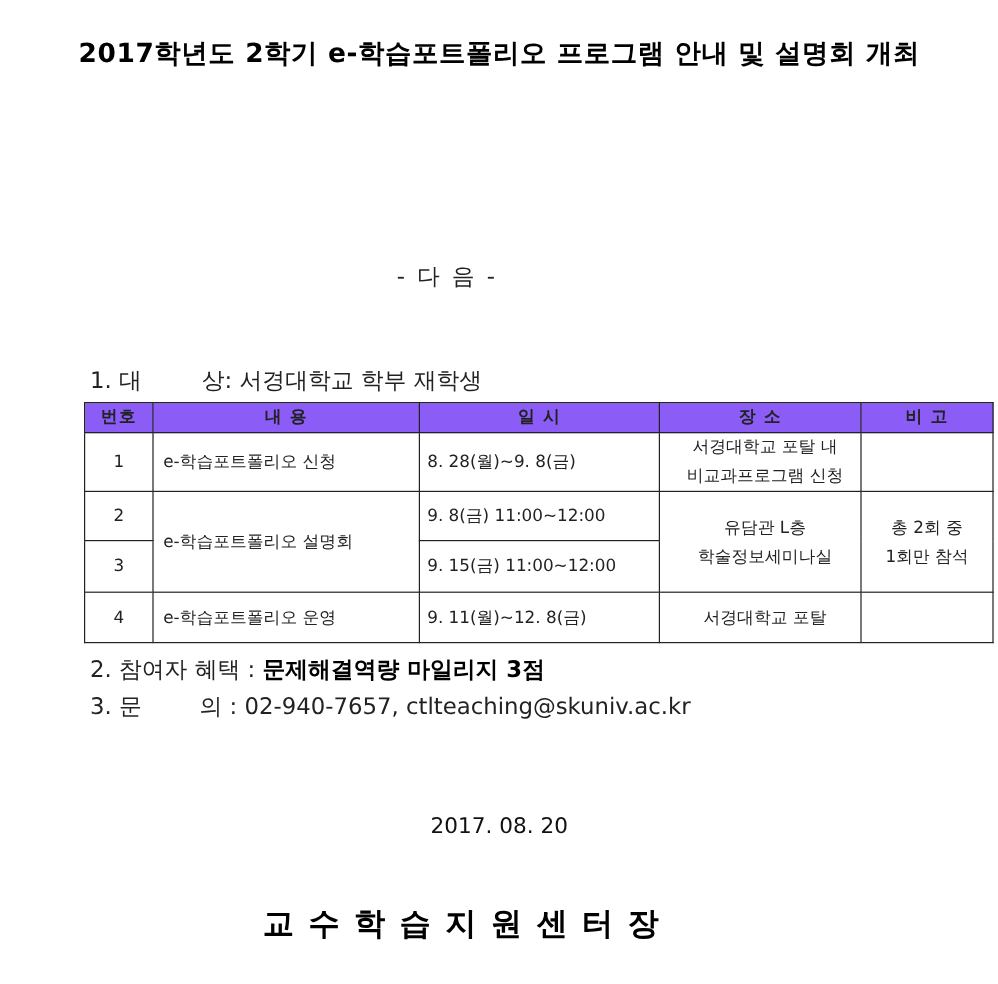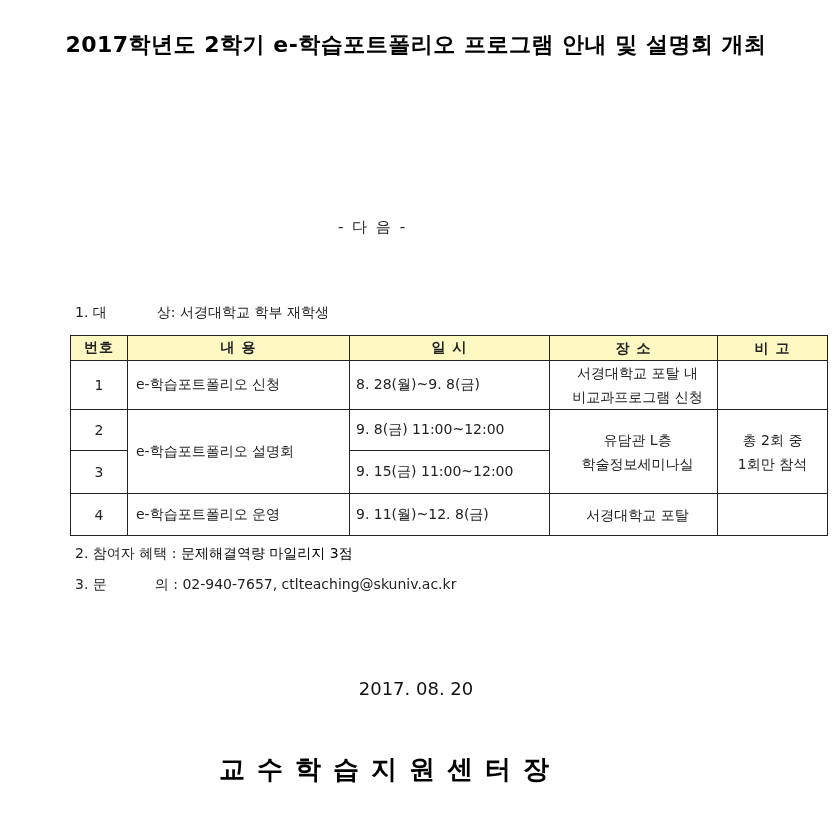--- a/index.html
+++ b/index.html
@@ -1,30 +1,30 @@
 <!DOCTYPE html>
 <html><head>
   <meta charset="utf-8">
   <style>
     html, body { margin: 0; padding: 0; background: #ffffff; }
     body { width: 832px; height: 820px; position: relative; overflow: hidden; color: #111; font-family: "DejaVu Sans", sans-serif; }
     .title { position: absolute; left: 0; top: 30px; width: 832px; text-align: center; font-size: 22px; font-weight: bold; letter-spacing: 0.5px; color: #000; }
     .intro { position: absolute; left: 27px; top: 97px; width: 795px; font-size: 15.5px; line-height: 33px; color: #222; }
     .intro .line { display: block; white-space: nowrap; }
     .intro .indent { padding-left: 16px; }
-    .dagum { position: absolute; left: 0; top: 218px; width: 745px; text-align: center; font-size: 15px; color: #222; letter-spacing: 2px; }
-    .item { position: absolute; left: 75px; font-size: 14px; color: #222; white-space: nowrap; }
+    .dagum { position: absolute; left: 0; top: 218px; width: 745px; text-align: center; font-size: 19px; color: #222; letter-spacing: 2px; }
+    .item { position: absolute; left: 75px; font-size: 19px; color: #222; white-space: nowrap; }
     .item1 { top: 304px; }
     .item2 { top: 545px; }
     .item3 { top: 576px; }
     .gap { display: inline-block; }
-    .bold { font-weight: normal; color: #000; }
+    .bold { font-weight: bold; color: #000; }
     table.sched { position: absolute; left: 70px; top: 335px; border-collapse: collapse; font-size: 14px; color: #222; }
     table.sched th, table.sched td { border: 1px solid #222; padding: 0; }
-    table.sched th { background: #fef9c3; height: 24px; font-weight: bold; text-align: center; font-size: 14px; letter-spacing: 1px; }
+    table.sched th { background: #8b5cf6; height: 24px; font-weight: bold; text-align: center; font-size: 14px; letter-spacing: 1px; }
     .c-num { width: 56px; text-align: center; }
     .c-content { width: 213px; text-align: left; padding-left: 8px !important; }
     .c-date { width: 193px; text-align: left; padding-left: 6px !important; margin-top: 36px; }
     .c-place { width: 159px; text-align: center; padding-left: 8px !important; line-height: 24px; }
     .c-note { width: 109px; text-align: center; line-height: 24px; }
     tr.r1 td { height: 48px; }
     tr.r2 td { height: 40px; }
     tr.r3 td { height: 42px; }
     tr.r4 td { height: 41px; }
     .date-line { position: absolute; left: 0; top: 678px; width: 832px; text-align: center; font-size: 18px; color: #111; }

